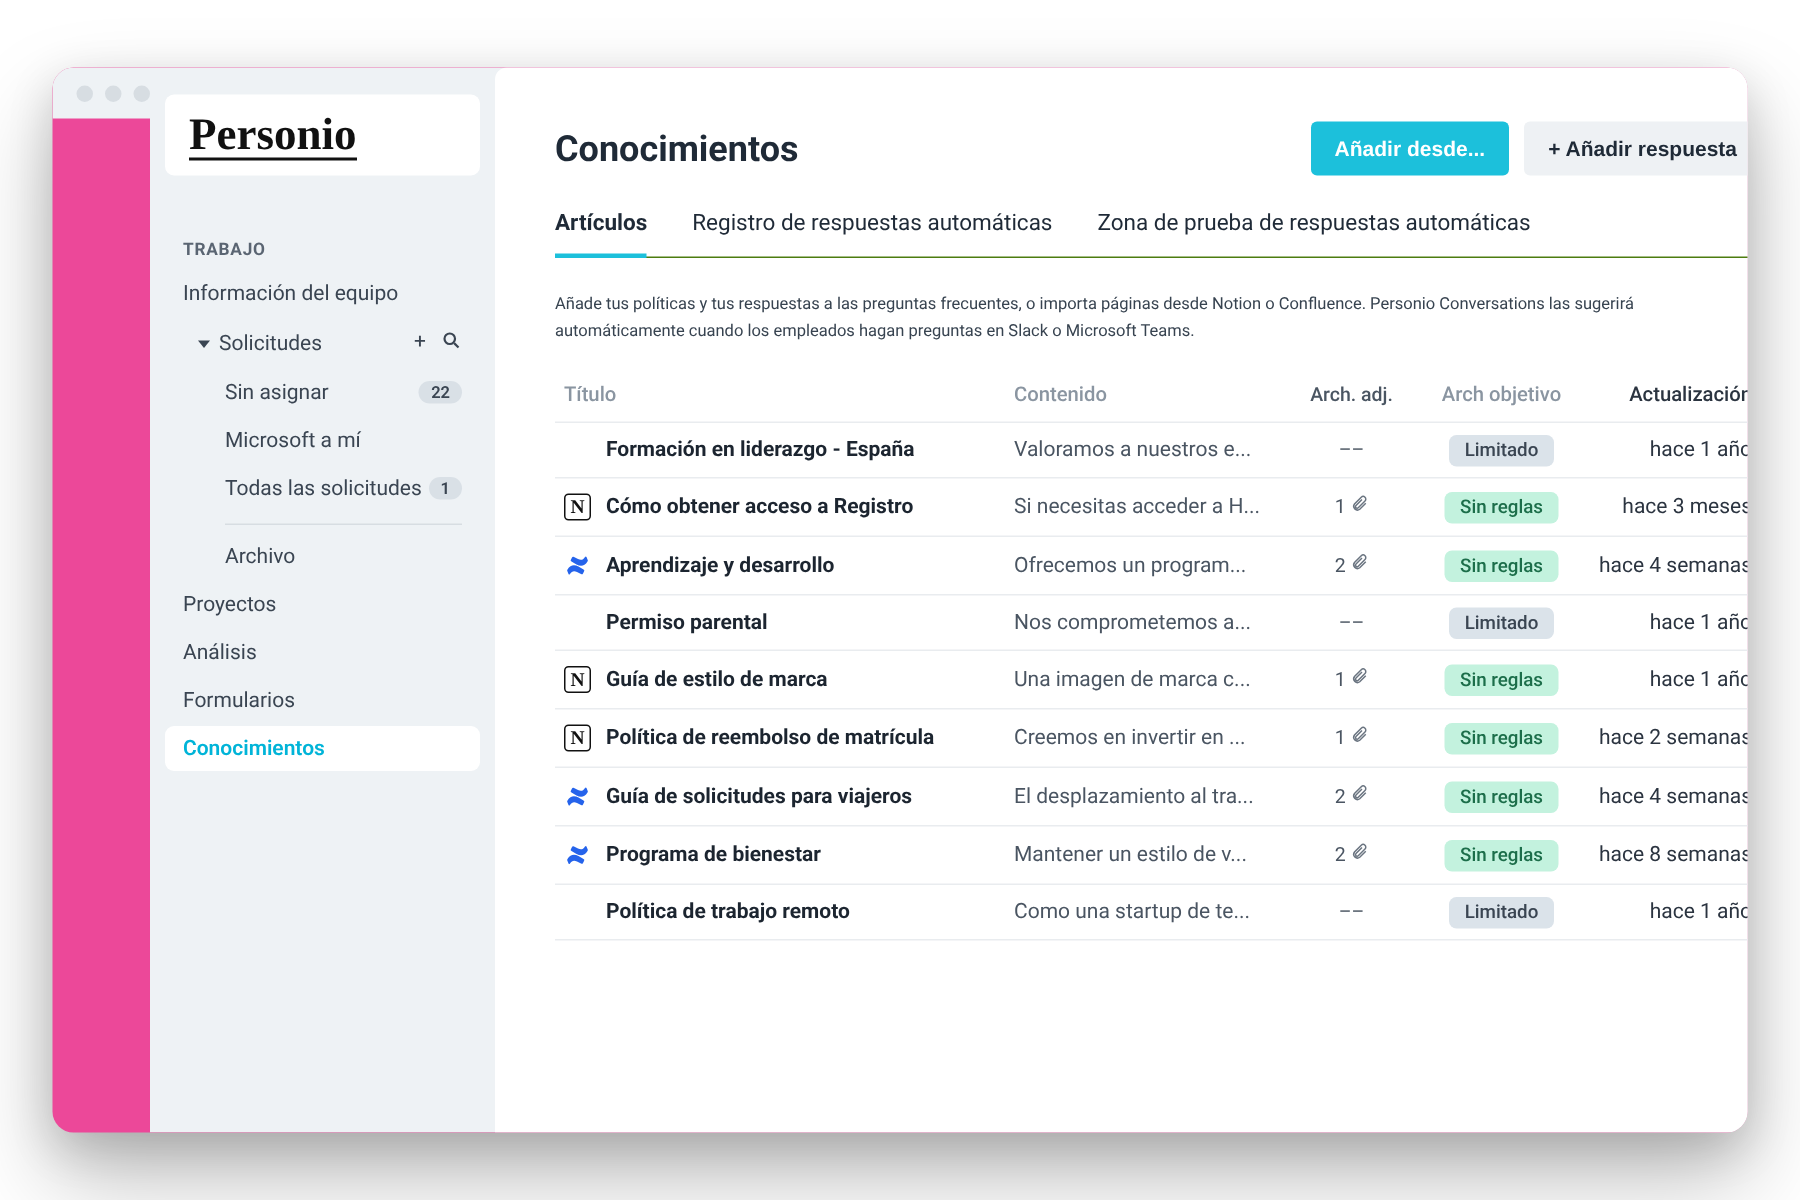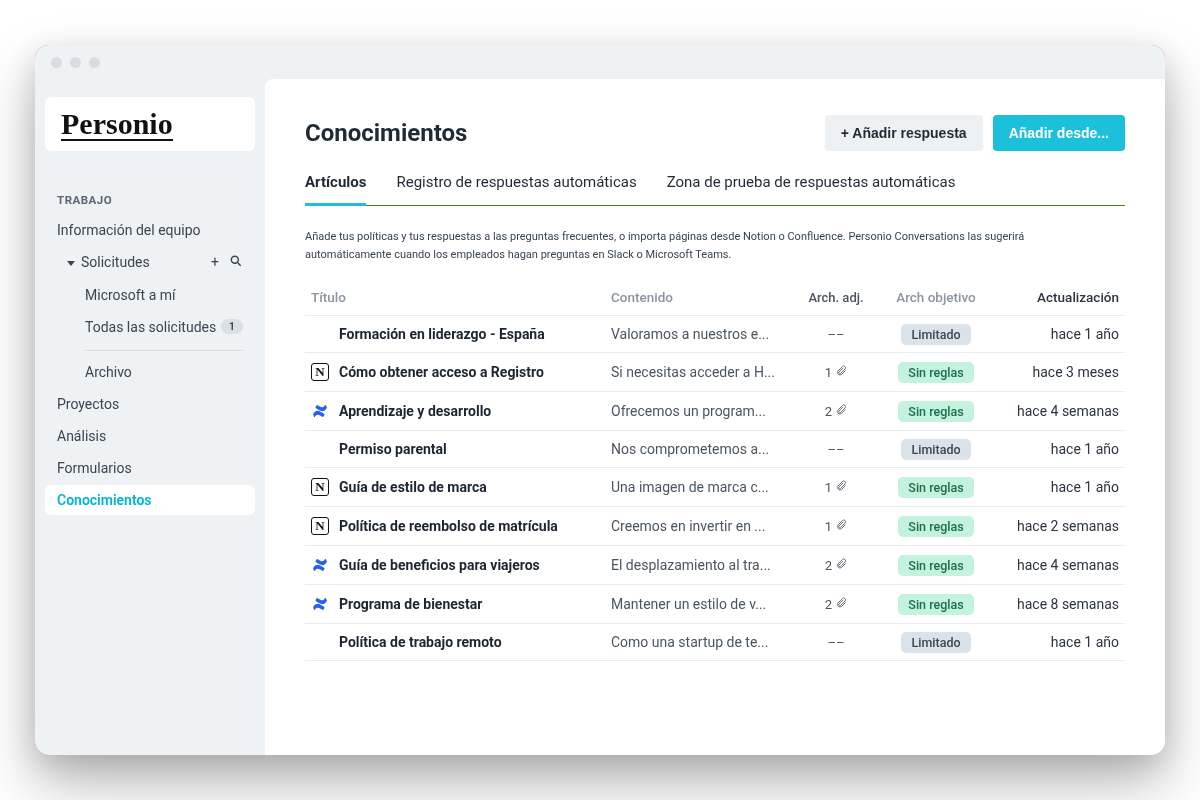--- a/index.html
+++ b/index.html
@@ -12,21 +12,21 @@
     min-height: 800px;
   }
   .window {
     width: 1130px;
     height: 710px;
     background: #ec4899;
     border-radius: 14px;
     box-shadow: 0 30px 60px rgba(0,0,0,0.25), 0 10px 30px rgba(0,0,0,0.15);
     overflow: hidden;
     display: flex;
-    flex-direction: column;
+    flex-direction: row;
   }
   .titlebar {
     height: 34px;
     background: #eef2f5;
     display: flex;
     align-items: center;
     padding-left: 16px;
     gap: 8px;
   }
   .dot { width: 11px; height: 11px; border-radius: 50%; background: #d7dde2; }
@@ -220,20 +220,24 @@
           <span>+</span>
           <span>
             <svg width="14" height="14" viewBox="0 0 24 24" fill="none" stroke="currentColor" stroke-width="2.5">
                 <circle cx="10" cy="10" r="6"></circle>
                 <line x1="20" y1="20" x2="15" y2="15"></line>
               </svg>
           </span>
         </span>
       </div>
       <div class="nav-item indent2">
+        <span>Sin asignar</span>
+        <span class="badge">22</span>
+      </div>
+      <div class="nav-item indent2">
         <span>Microsoft a mí</span>
       </div>
       <div class="nav-item indent2">
         <span>Todas las solicitudes</span>
         <span class="badge">1</span>
       </div>
       <div class="sep"></div>
       <div class="nav-item indent2">
         <span>Archivo</span>
       </div>
@@ -249,22 +253,22 @@
       </div>
       <div class="nav-item active">
         <span>Conocimientos</span>
       </div>
     </aside>
 
     <main class="main">
       <div class="page-head">
         <h1 class="page-title">Conocimientos</h1>
         <div class="head-actions">
+          <button class="btn primary">Añadir desde...</button>
           <button class="btn secondary">+ Añadir respuesta</button>
-          <button class="btn primary">Añadir desde...</button>
         </div>
       </div>
 
       <div class="tabs">
         <div class="tab active">Artículos</div>
         <div class="tab">Registro de respuestas automáticas</div>
         <div class="tab">Zona de prueba de respuestas automáticas</div>
       </div>
 
       <p class="intro">Añade tus políticas y tus respuestas a las preguntas frecuentes, o importa páginas desde Notion o Confluence. Personio Conversations las sugerirá automáticamente cuando los empleados hagan preguntas en Slack o Microsoft Teams.</p>
@@ -368,21 +372,21 @@
               <div class="c-upd">hace 2 semanas</div>
             </div>
             <div class="row">
               <div class="c-title">
                 <span class="src-icon src-confluence">
                   <svg viewBox="0 0 24 24" fill="#2563eb">
                     <path d="M2 16c3-5 7-5 11-3l5 3c1 .5 1 1 .5 2l-1 2c-.5 1-1 1-2 .5l-4-2c-3-1.5-5-1-7 2-.5.7-1 .7-1.5 0L2 18c-.5-.7-.5-1.3 0-2z"></path>
                     <path d="M22 8c-3 5-7 5-11 3L6 8c-1-.5-1-1-.5-2l1-2c.5-1 1-1 2-.5l4 2c3 1.5 5 1 7-2 .5-.7 1-.7 1.5 0L22 6c.5.7.5 1.3 0 2z"></path>
                   </svg>
                 </span>
-                <span>Guía de beneficios para viajeros</span>
+                <span>Guía de solicitudes para viajeros</span>
               </div>
               <div class="c-content">El desplazamiento al tra...</div>
               <div class="c-att">
                 <span>2</span>
                 <span class="clip"><svg width="12" height="14" viewBox="0 0 24 24" fill="none" stroke="#6a7480" stroke-width="2">
                     <path d="M21 11l-8 8a5 5 0 01-7-7l9-9a3.5 3.5 0 015 5l-9 9a2 2 0 01-3-3l8-8"></path>
                   </svg></span>
               </div>
               <div class="c-grp"><span class="pill sin">Sin reglas</span></div>
               <div class="c-upd">hace 4 semanas</div>

